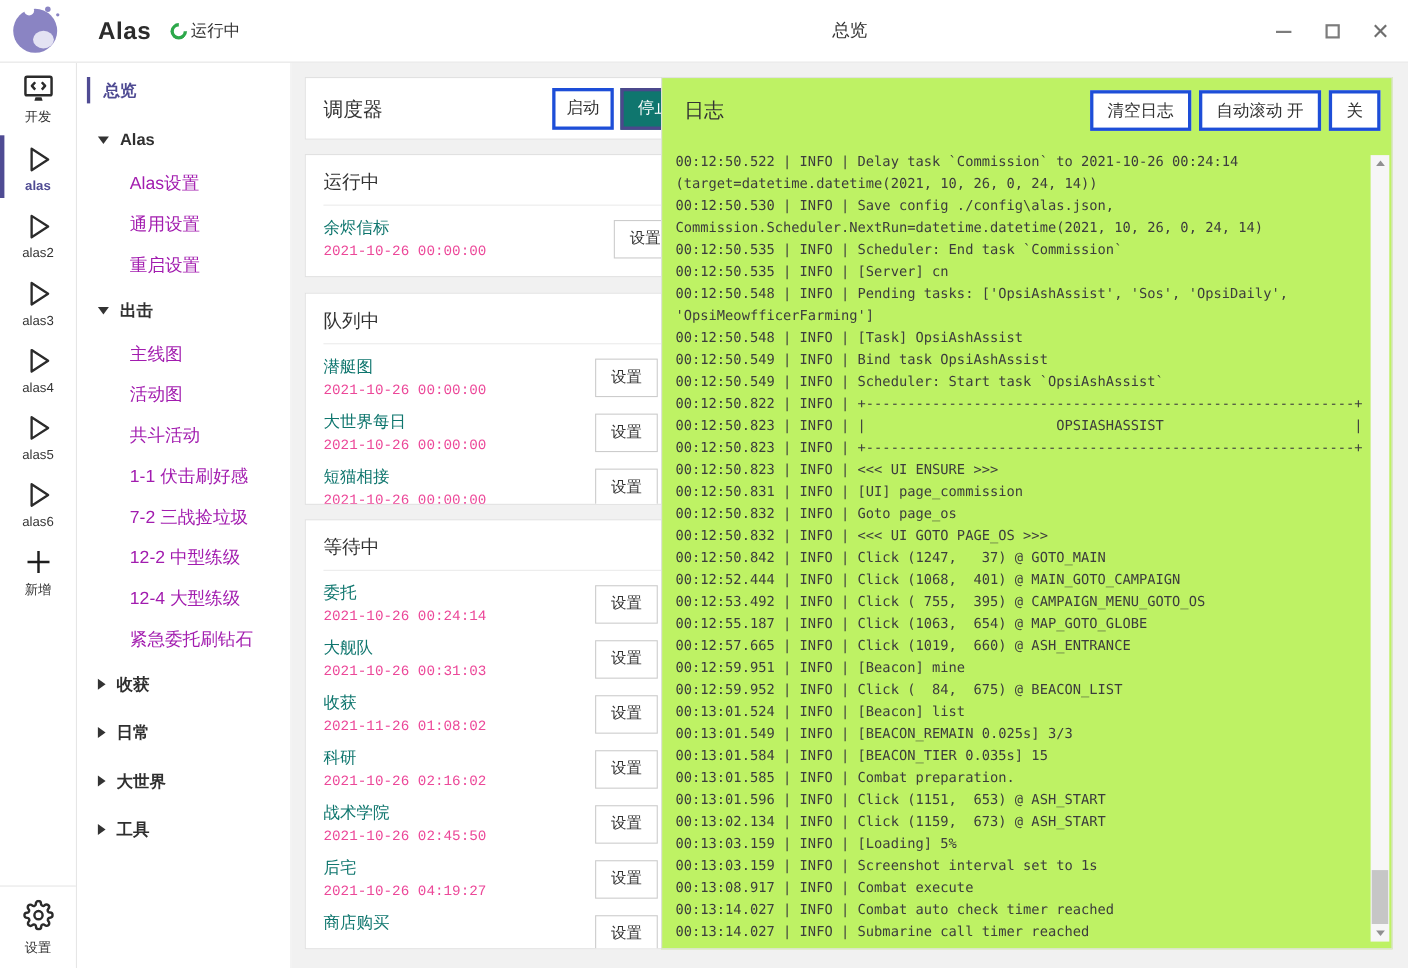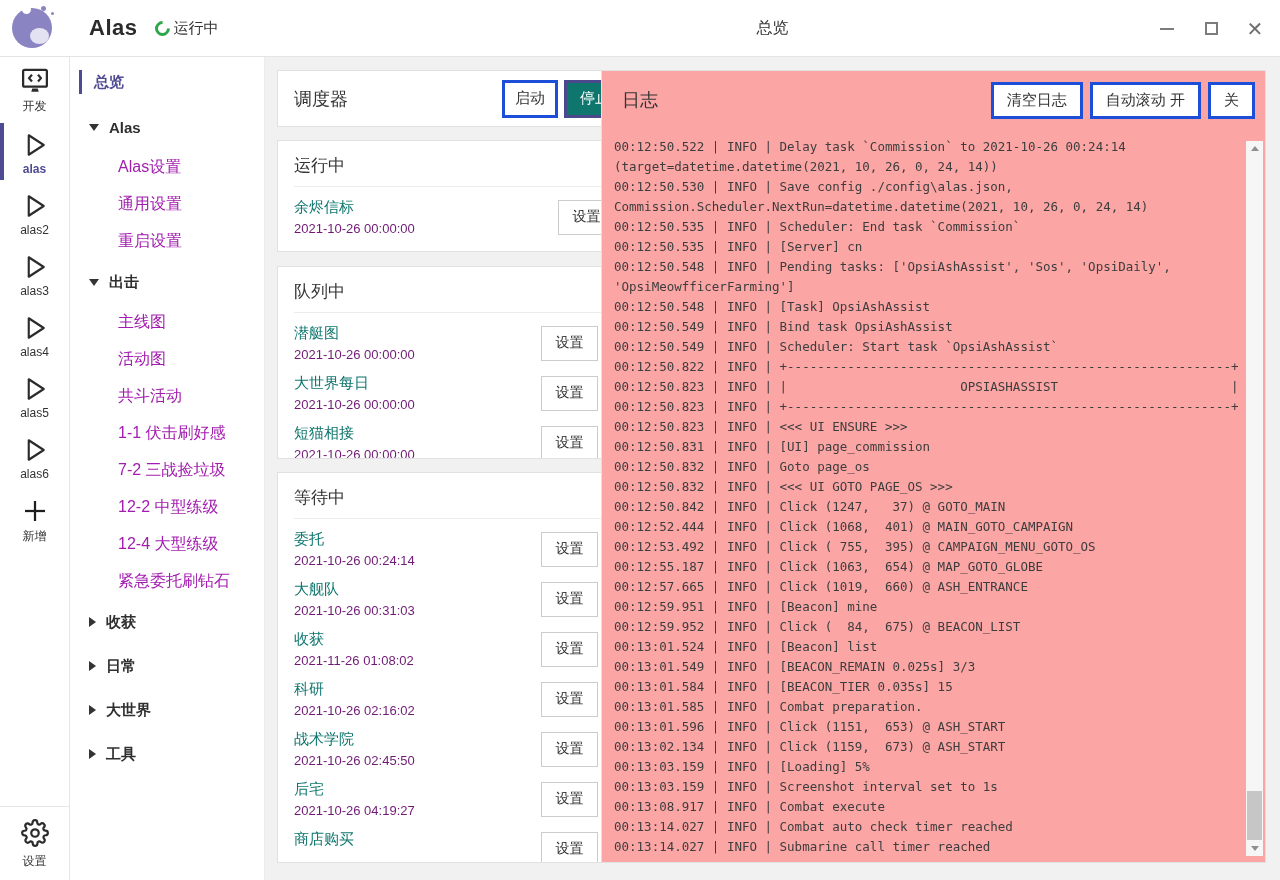--- a/index.html
+++ b/index.html
@@ -67,36 +67,36 @@
 
   .card { position:relative; overflow:hidden; }
   .card-running { height:112px; flex:none; margin-bottom:14px; }
   .card-pending { height:193px; flex:none; margin-bottom:13px; }
   .card-waiting { flex:1; }
   .card-header { margin:0 16px; padding:13px 0 9px; font-size:17px; color:#333; border-bottom:1px solid #ececec; }
   .task-list { padding:5px 20px 0 16px; }
   .scrollable .task-list { padding-right:37px; }
   .task-row { height:50px; display:flex; align-items:center; justify-content:space-between; }
   .task-name { font-size:15px; color:#0f766e; }
-  .task-time { font-size:13px; color:#701a75; margin-top:4px; min-height:15px; }
+  .task-time { font-size:13px; color:#ec4899; margin-top:4px; min-height:15px;font-family:Liberation Mono, monospace; }
   .btn-set { width:57px; height:35px; background:#fff; border:1px solid #ccc; font-size:14px; color:#333;
              display:flex; align-items:center; justify-content:center; flex:none; }
 
   
   .sb { position:absolute; width:17px; right:12px; top:47px; bottom:9px; background:#f2f2f2; }
   .sb .arr { position:absolute; left:0; right:0; height:15px; display:flex; align-items:center; justify-content:center; }
   .sb .arr.up { top:0; } .sb .arr.down { bottom:0; }
   .tri-up { width:0; height:0; border-left:4px solid transparent; border-right:4px solid transparent; border-bottom:5px solid #8f8f8f; }
   .tri-down { width:0; height:0; border-left:4px solid transparent; border-right:4px solid transparent; border-top:5px solid #8f8f8f; }
   .sb .thumb { position:absolute; left:1px; right:1px; background:#c6c6c6; }
   .sb-pending .thumb { top:16px; height:92px; }
   .sb-waiting .thumb { top:16px; height:172px; }
 
   
-  .log-panel { position:absolute; left:336px; right:14px; top:13px; bottom:17px; background:#fca5a5;
+  .log-panel { position:absolute; left:336px; right:14px; top:13px; bottom:17px; background:#bef264;
                border:1px solid #e1e1e1; overflow:hidden; }
   .log-head { height:58px; display:flex; align-items:center; padding:0 10px 0 20px; }
   .log-title { font-size:18px; color:#333; flex:1; }
   .btn-log { height:37px; padding:0 13px; margin-left:7px; }
   .log-body { position:absolute; top:66px; left:12px; right:24px; bottom:6px;
               font-family:"DejaVu Sans Mono","Liberation Mono",monospace;
               font-size:12.5px; line-height:20px; color:#3d3d3d; white-space:pre; overflow:hidden; }
   .log-sb { position:absolute; top:70px; right:2px; bottom:6px; width:17px; background:#f6f6f6; }
   .log-sb .thumb { top:650px; height:49px; }
 </style>

